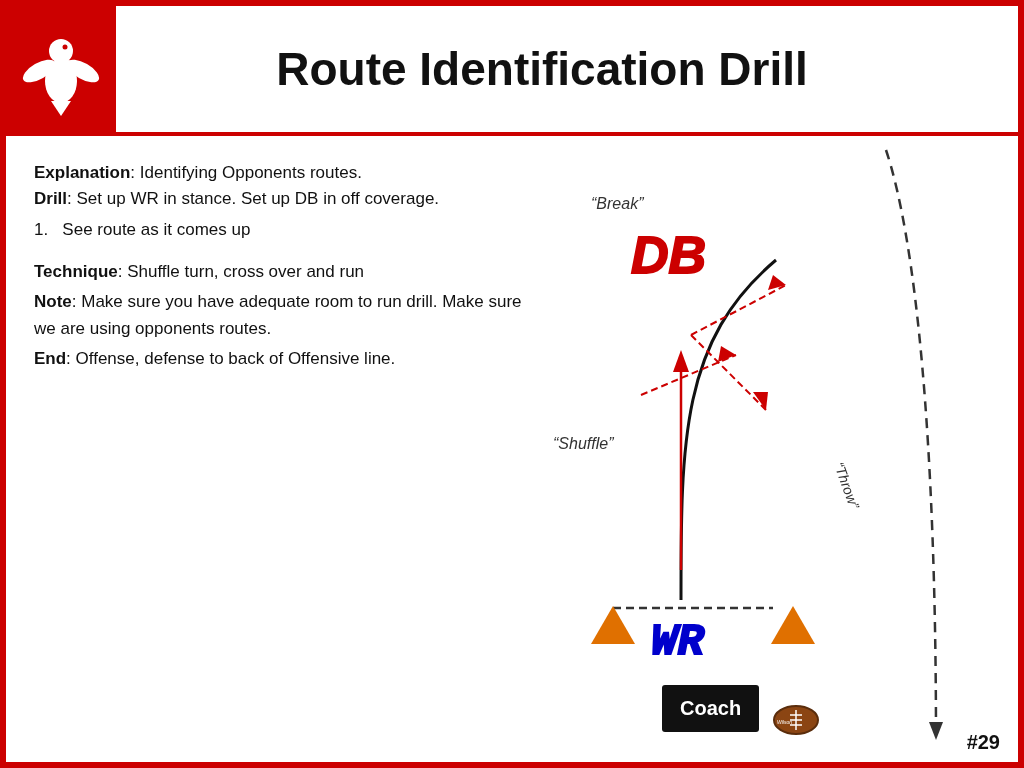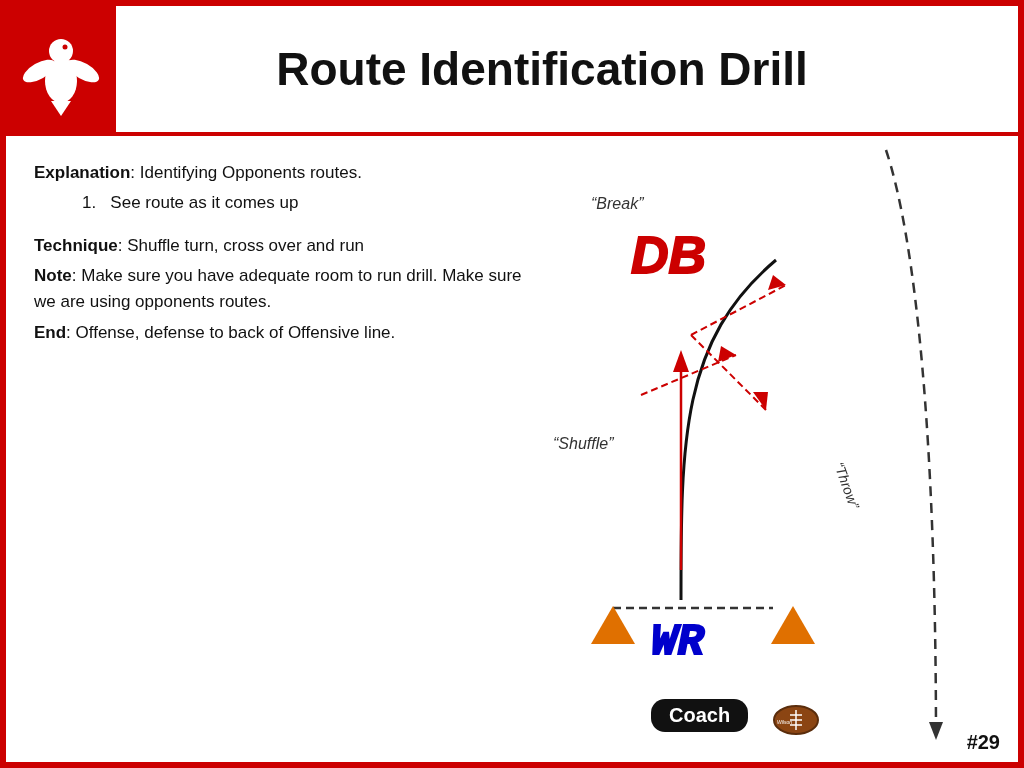--- a/index.html
+++ b/index.html
@@ -122,27 +122,27 @@
       color: #0000cc;
       font-style: italic;
       font-family: Liberation Mono, monospace;
       -webkit-text-stroke: 2px #0000cc;
     }
 
     
     .coach-box {
       position: absolute;
       bottom: 30px;
-      left: 155px;
+      left: 166px;
       background: #111;
       color: #fff;
       font-size: 20px;
       font-weight: bold;
-      padding: 5px 18px;
-      border-radius: 14px;
+      padding: 12px 18px;
+      border-radius: 3px;
     }
 
     
     .page-number {
       position: absolute;
       bottom: 8px;
       right: 18px;
       font-size: 20px;
       font-weight: bold;
       color: #111;
@@ -227,21 +227,22 @@
       </g>
     </svg>
   </div>
   <h1 class="title">Route Identification Drill</h1>
 </div>
 
 <div class="content">
 
   <div class="left-text">
     <p><span class="bold">Explanation</span>: Identifying Opponents routes.</p>
-    <p style="margin-top:4px;margin-left:48px;">1.&nbsp;&nbsp; See route as it comes up</p>
+    <p><span class="bold">Drill</span>: Set up WR in stance.  Set up DB in off coverage.</p>
+    <p style="margin-top:4px;">1.&nbsp;&nbsp; See route as it comes up</p>
     <p style="margin-top:16px;"><span class="bold">Technique</span>: Shuffle turn, cross over and run</p>
     <p style="margin-top:4px;"><span class="bold">Note</span>: Make sure you have adequate room to run drill. Make sure we are using opponents routes.</p>
     <p style="margin-top:4px;"><span class="bold">End</span>: Offense, defense to back of Offensive line.</p>
   </div>
 
   <div class="diagram">
 
     <svg class="diagram-svg">
 
       <path d="M 185 460 C 185 300, 185 200, 280 120" stroke="#111" stroke-width="3" fill="none"></path>

